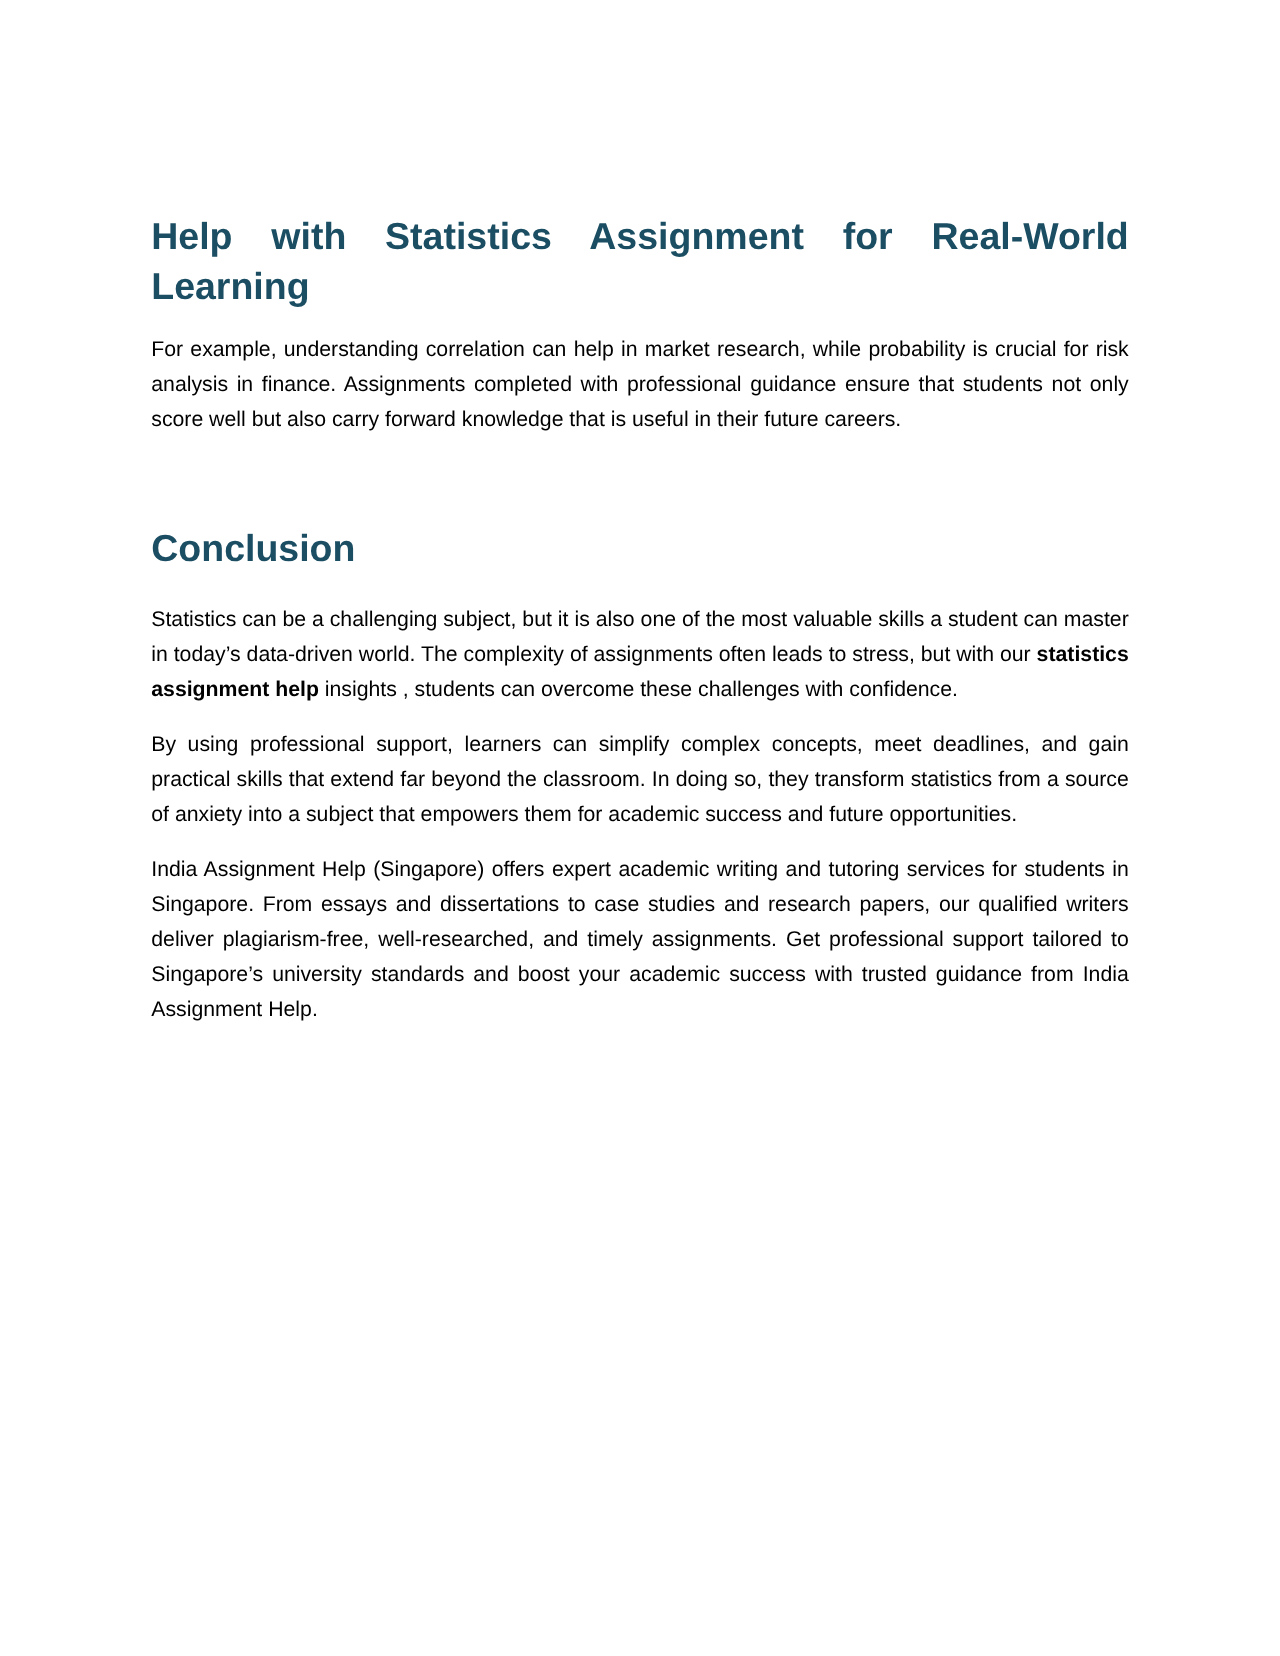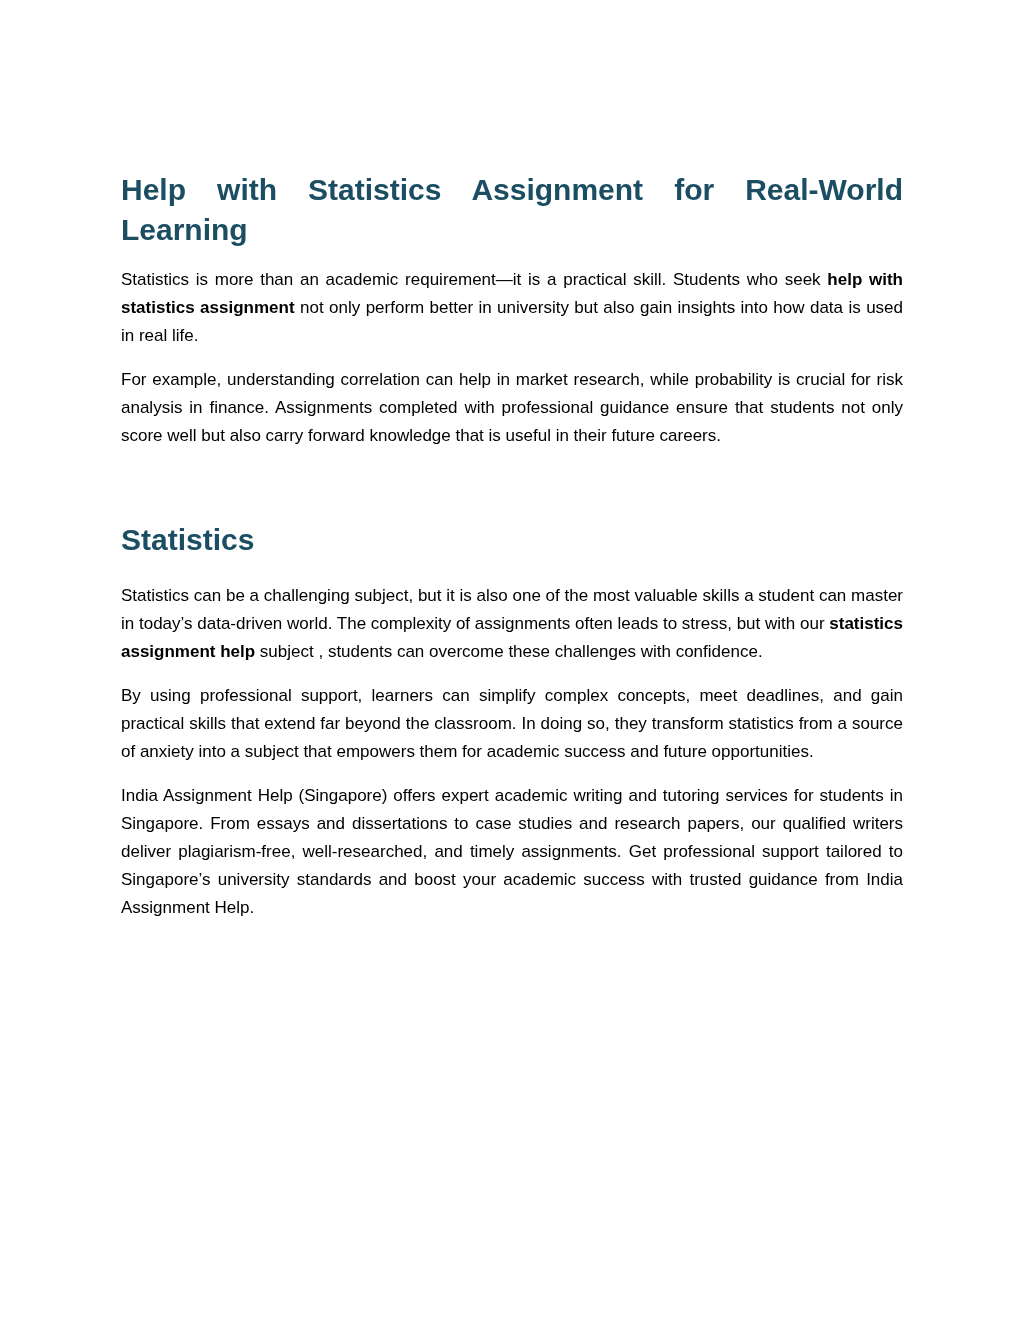--- a/index.html
+++ b/index.html
@@ -34,26 +34,25 @@
   }
   .para b { font-weight: bold; }
 </style>
 </head>
 <body>
 
 <div class="page">
 
   <h1 class="doc-title">Help with Statistics Assignment for Real-World Learning</h1>
 
-  <p class="para"><span>Statistics is more than an academic requirement—it is a practical skill. Students who seek </span><b>help with statistics assignment</b><span> not only perform better in university but also gain insights into how data is used in real life.</span></p>
 
   <p class="para"><span>For example, understanding correlation can help in market research, while probability is crucial for risk analysis in finance. Assignments completed with professional guidance ensure that students not only score well but also carry forward knowledge that is useful in their future careers.</span></p>
 
-  <h2 class="section-heading">Statistics</h2>
+  <h2 class="section-heading">Conclusion</h2>
 
-  <p class="para"><span>Statistics can be a challenging subject, but it is also one of the most valuable skills a student can master in today’s data-driven world. The complexity of assignments often leads to stress, but with our </span><b>statistics assignment help</b><span> subject , students can overcome these challenges with confidence.</span></p>
+  <p class="para"><span>Statistics can be a challenging subject, but it is also one of the most valuable skills a student can master in today’s data-driven world. The complexity of assignments often leads to stress, but with our </span><b>statistics assignment help</b><span> insights , students can overcome these challenges with confidence.</span></p>
 
   <p class="para"><span>By using professional support, learners can simplify complex concepts, meet deadlines, and gain practical skills that extend far beyond the classroom. In doing so, they transform statistics from a source of anxiety into a subject that empowers them for academic success and future opportunities.</span></p>
 
 
   <p class="para"><span>India Assignment Help (Singapore) offers expert academic writing and tutoring services for students in Singapore. From essays and dissertations to case studies and research papers, our qualified writers deliver plagiarism-free, well-researched, and timely assignments. Get professional support tailored to Singapore’s university standards and boost your academic success with trusted guidance from India Assignment Help.</span></p>
 
 </div>
 
 </body></html>

